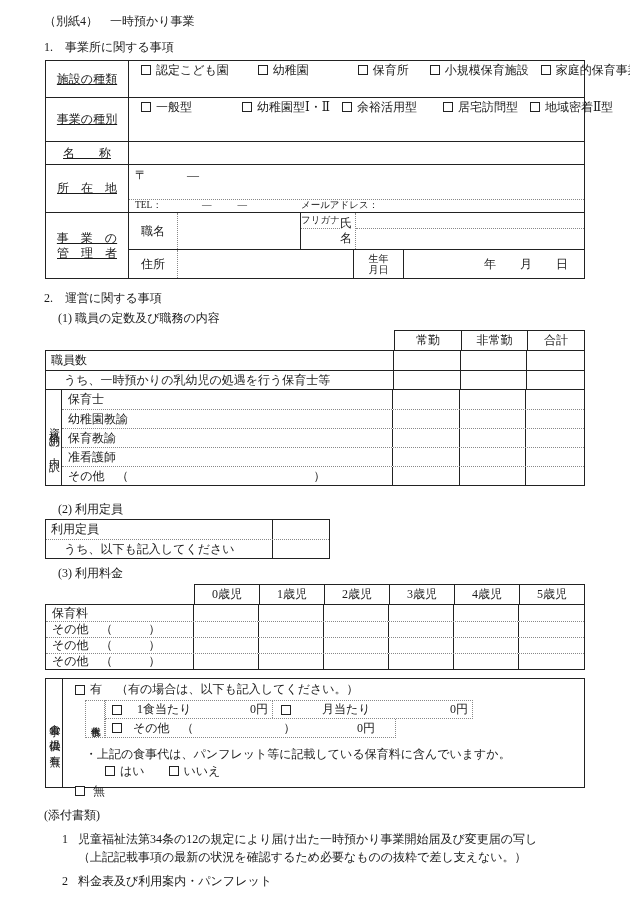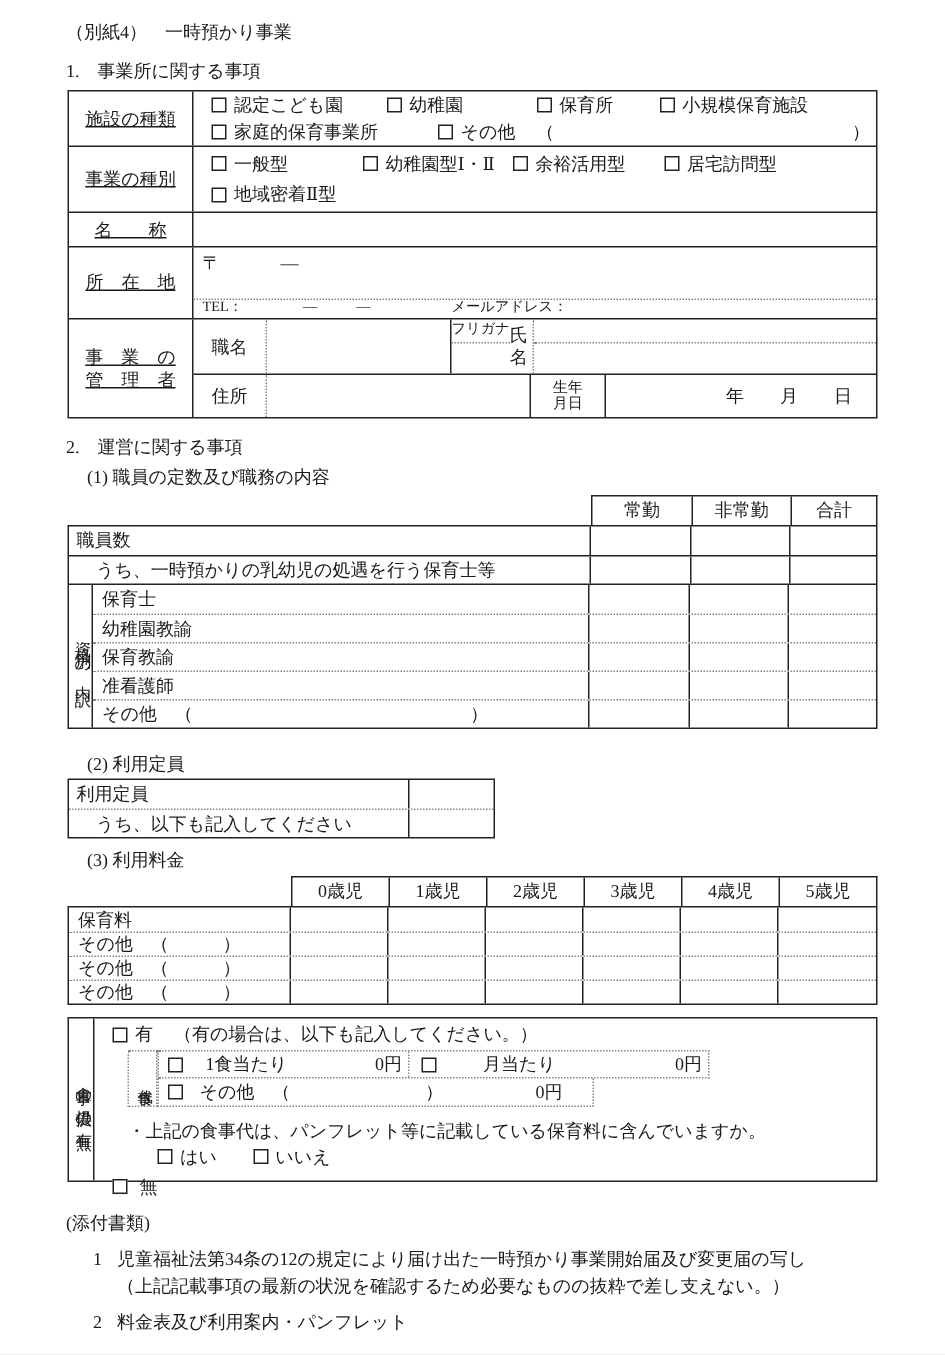--- a/index.html
+++ b/index.html
@@ -16,21 +16,21 @@
   .ck { display:inline-flex; align-items:center; white-space:nowrap; }
   .cb { display:inline-block; width:10px; height:10px; border:1px solid #222; background:#fff; margin-right:5px; flex:none; }
 
   
   .t1 { left:45px; top:60px; width:540px; border:1px solid #222; }
   .t1-row { display:flex; border-top:1px solid #222; }
   .t1-row:first-child { border-top:none; }
   .t1-label { width:83px; flex:none; border-right:1px solid #222; display:flex; flex-direction:column; align-items:center; justify-content:center; text-align:center;text-decoration:underline; }
   .t1-content { flex:1; min-width:0; }
   .opt-line { display:flex; align-items:center; height:18px; padding-left:12px; }
-  .two-line { display:flex; flex-direction:column; justify-content:space-evenly; height:100%; }
+  .two-line { display:flex; flex-direction:row; justify-content:space-evenly; height:100%; }
   .fx { flex:1; }
 
   
   .postal-line { display:flex; align-items:center; height:17px; padding-left:6px; padding-top:3px; }
   .tel-line { display:flex; align-items:center; height:13px; border-top:1px dotted #888; font-size:9.5px; padding-left:6px; }
 
   
   .mgr-a { display:flex; height:36px; }
   .mgr-b { display:flex; height:29px; border-top:1px solid #222; }
   .c-job, .c-addr { width:49px; flex:none; border-right:1px dotted #888; display:flex; align-items:center; justify-content:center; }
@@ -125,21 +125,21 @@
               <span>認定こども園</span>
             </span>
           <span class="ck" style="margin-left:29px;">
               <span class="cb"></span>
               <span>幼稚園</span>
             </span>
           <span class="ck" style="margin-left:31px;padding-left:18px;">
               <span class="cb"></span>
               <span>保育所</span>
             </span>
-          <span class="ck" style="margin-left:31px;align-items:center;">
+          <span class="ck" style="margin-left:21px;align-items:center;">
               <span class="cb"></span>
               <span>小規模保育施設</span>
             </span>
         </div>
         <div class="opt-line">
           <span class="ck">
               <span class="cb"></span>
               <span>家庭的保育事業所</span>
             </span>
           <span class="ck" style="margin-left:40px;">

